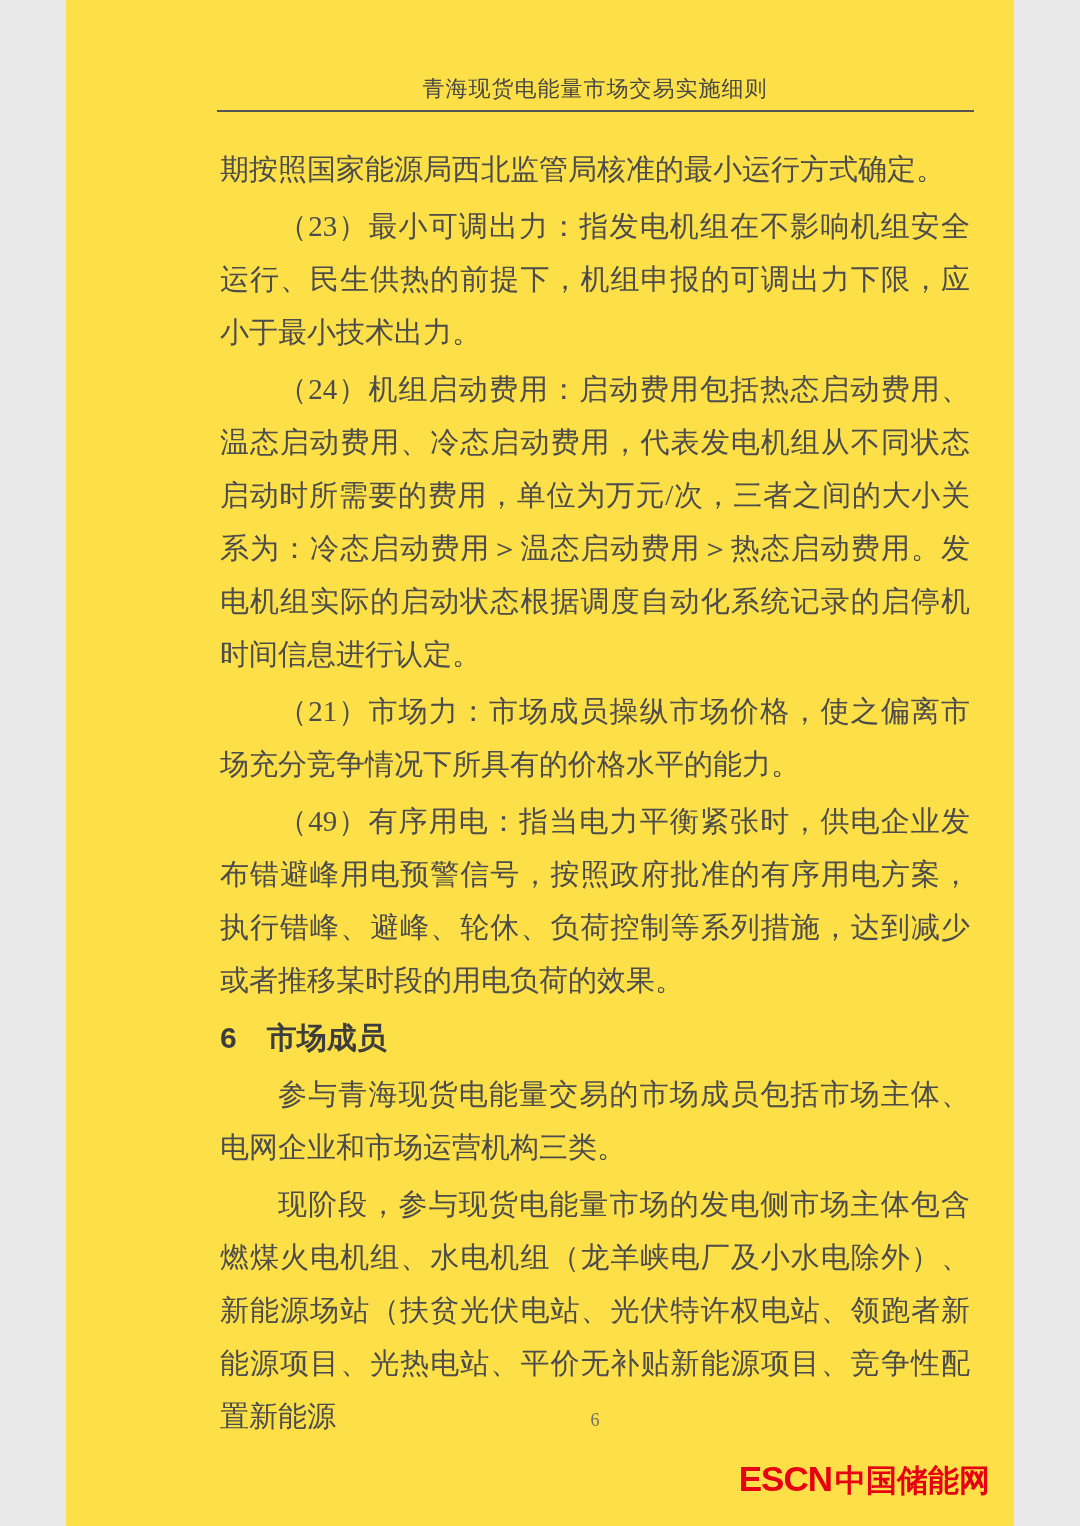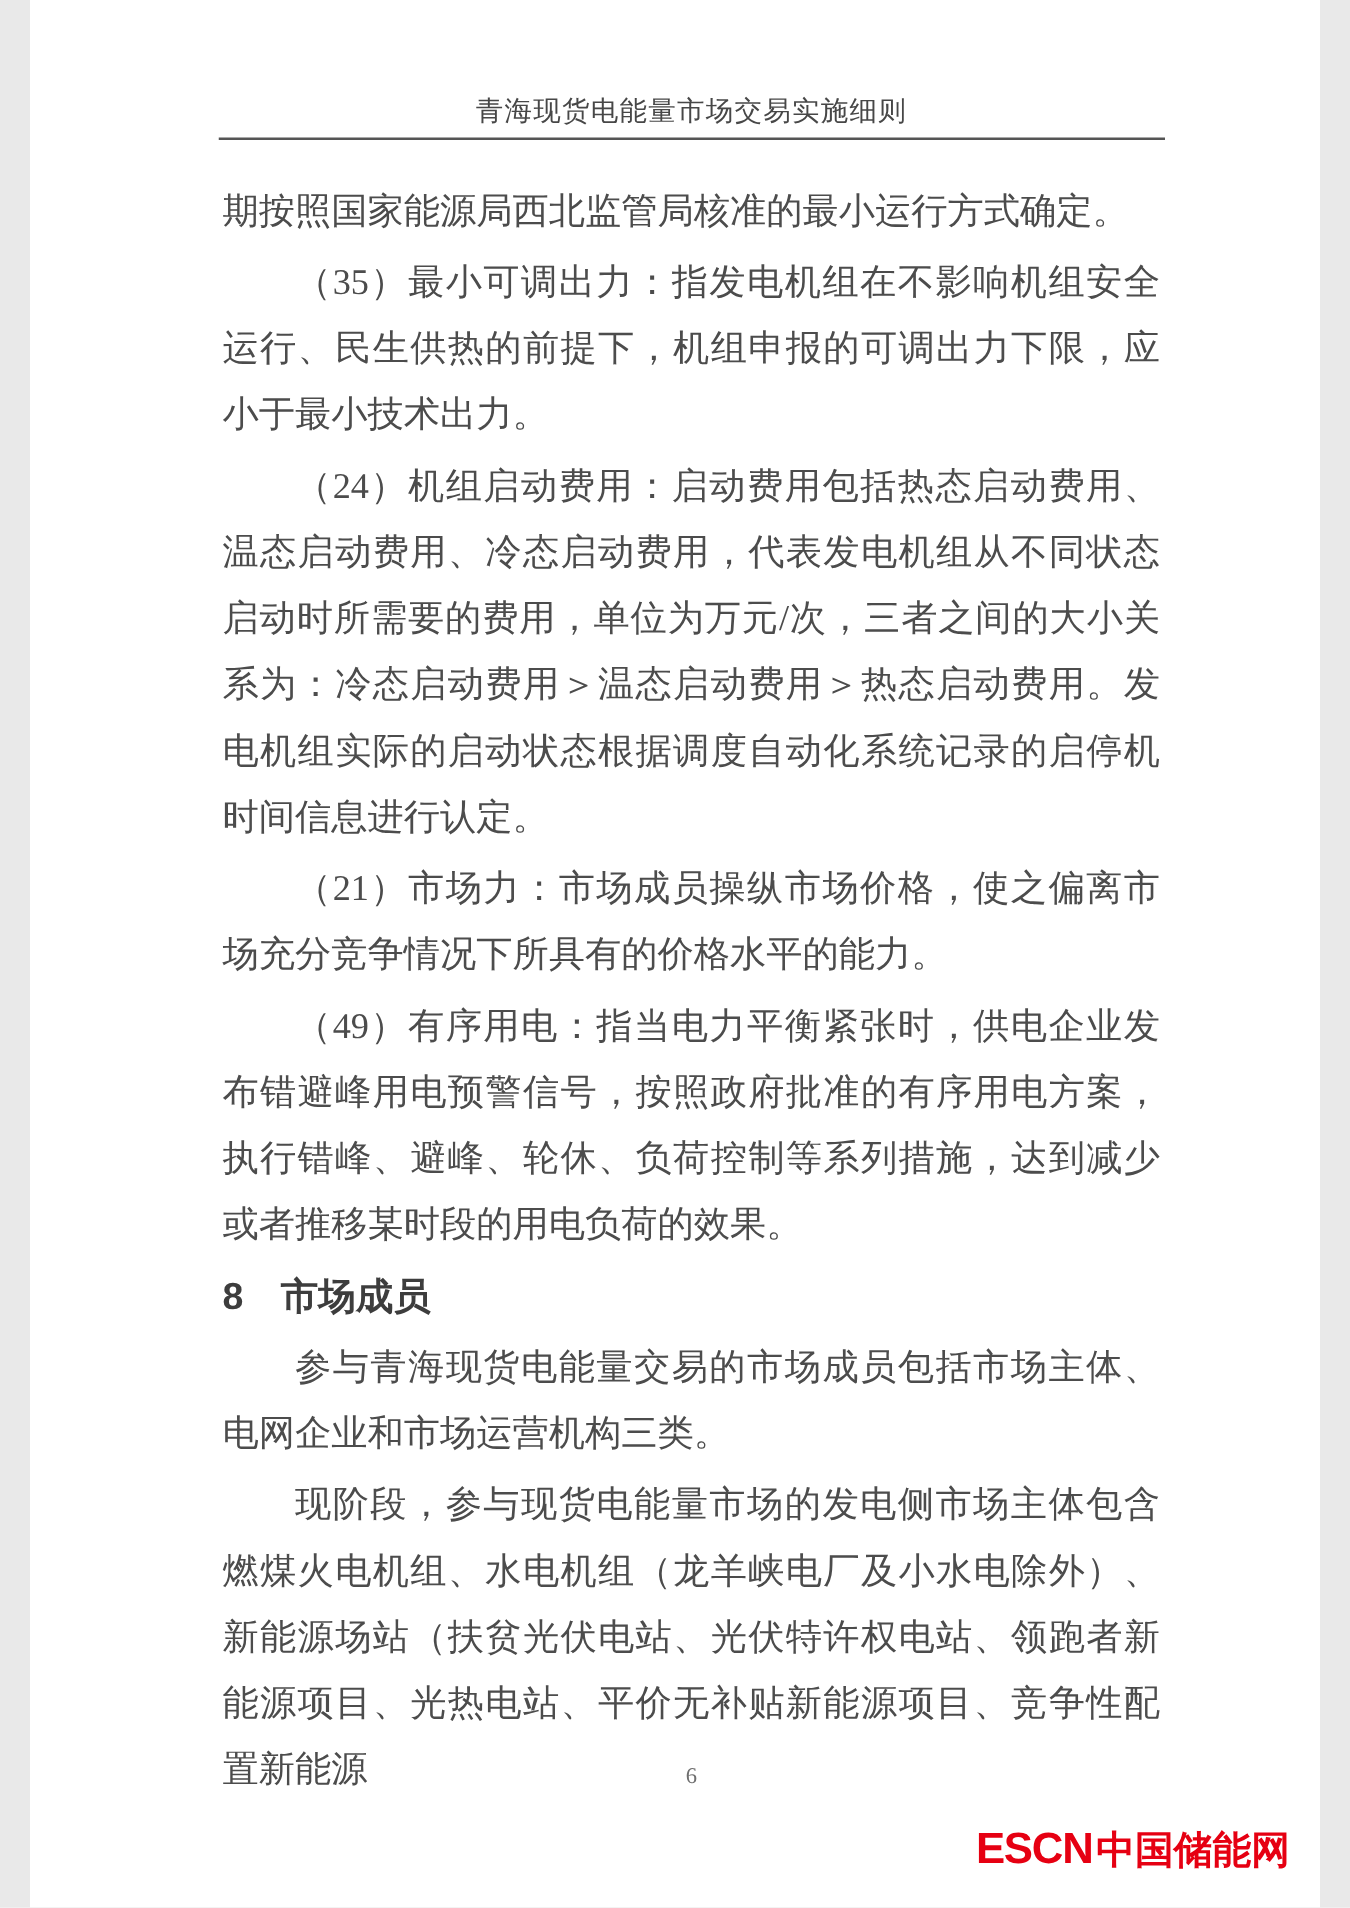--- a/index.html
+++ b/index.html
@@ -1,21 +1,21 @@
 <!DOCTYPE html>
 <html><head>
 <meta charset="utf-8">
 <style>
   html, body { margin: 0; padding: 0; background: #e9e9e9; }
   .page {
     position: relative;
-    width: 1032px;
+    width: 948px;
     height: 1526px;
     margin: 0 auto;
-    background: #ffffff;
+    background: #fde047;
     font-family: "Liberation Serif", "DejaVu Serif", serif;
     overflow: hidden;
   }
   .running-header {
     position: absolute;
     top: 74px;
     left: 150px;
     width: 758px;
     text-align: center;
     font-family: "Liberation Sans", "DejaVu Sans", sans-serif;
@@ -90,25 +90,25 @@
 <body>
 
 <div class="page">
 
   <div class="running-header">青海现货电能量市场交易实施细则</div>
 
   <div class="header-rule"></div>
 
   <div class="doc-body">
       <div class="block continuation">期按照国家能源局西北监管局核准的最小运行方式确定。</div>
-      <div class="block para">（35）最小可调出力：指发电机组在不影响机组安全运行、民生供热的前提下，机组申报的可调出力下限，应小于最小技术出力。</div>
+      <div class="block para">（23）最小可调出力：指发电机组在不影响机组安全运行、民生供热的前提下，机组申报的可调出力下限，应小于最小技术出力。</div>
       <div class="block para">（24）机组启动费用：启动费用包括热态启动费用、温态启动费用、冷态启动费用，代表发电机组从不同状态启动时所需要的费用，单位为万元/次，三者之间的大小关系为：冷态启动费用＞温态启动费用＞热态启动费用。发电机组实际的启动状态根据调度自动化系统记录的启停机时间信息进行认定。</div>
       <div class="block para">（21）市场力：市场成员操纵市场价格，使之偏离市场充分竞争情况下所具有的价格水平的能力。</div>
       <div class="block para">（49）有序用电：指当电力平衡紧张时，供电企业发布错避峰用电预警信号，按照政府批准的有序用电方案，执行错峰、避峰、轮休、负荷控制等系列措施，达到减少或者推移某时段的用电负荷的效果。</div>
-      <div class="block heading1">8　市场成员</div>
+      <div class="block heading1">6　市场成员</div>
       <div class="block para">参与青海现货电能量交易的市场成员包括市场主体、电网企业和市场运营机构三类。</div>
       <div class="block para">现阶段，参与现货电能量市场的发电侧市场主体包含燃煤火电机组、水电机组（龙羊峡电厂及小水电除外）、新能源场站（扶贫光伏电站、光伏特许权电站、领跑者新能源项目、光热电站、平价无补贴新能源项目、竞争性配置新能源</div>
     </div>
 
   <div class="page-number">6</div>
 
   <div class="brand-logo" style="color: rgb(230, 0, 18);">
     <span class="latin">ESCN</span><span class="cjk">中国储能网</span>
   </div>
 

